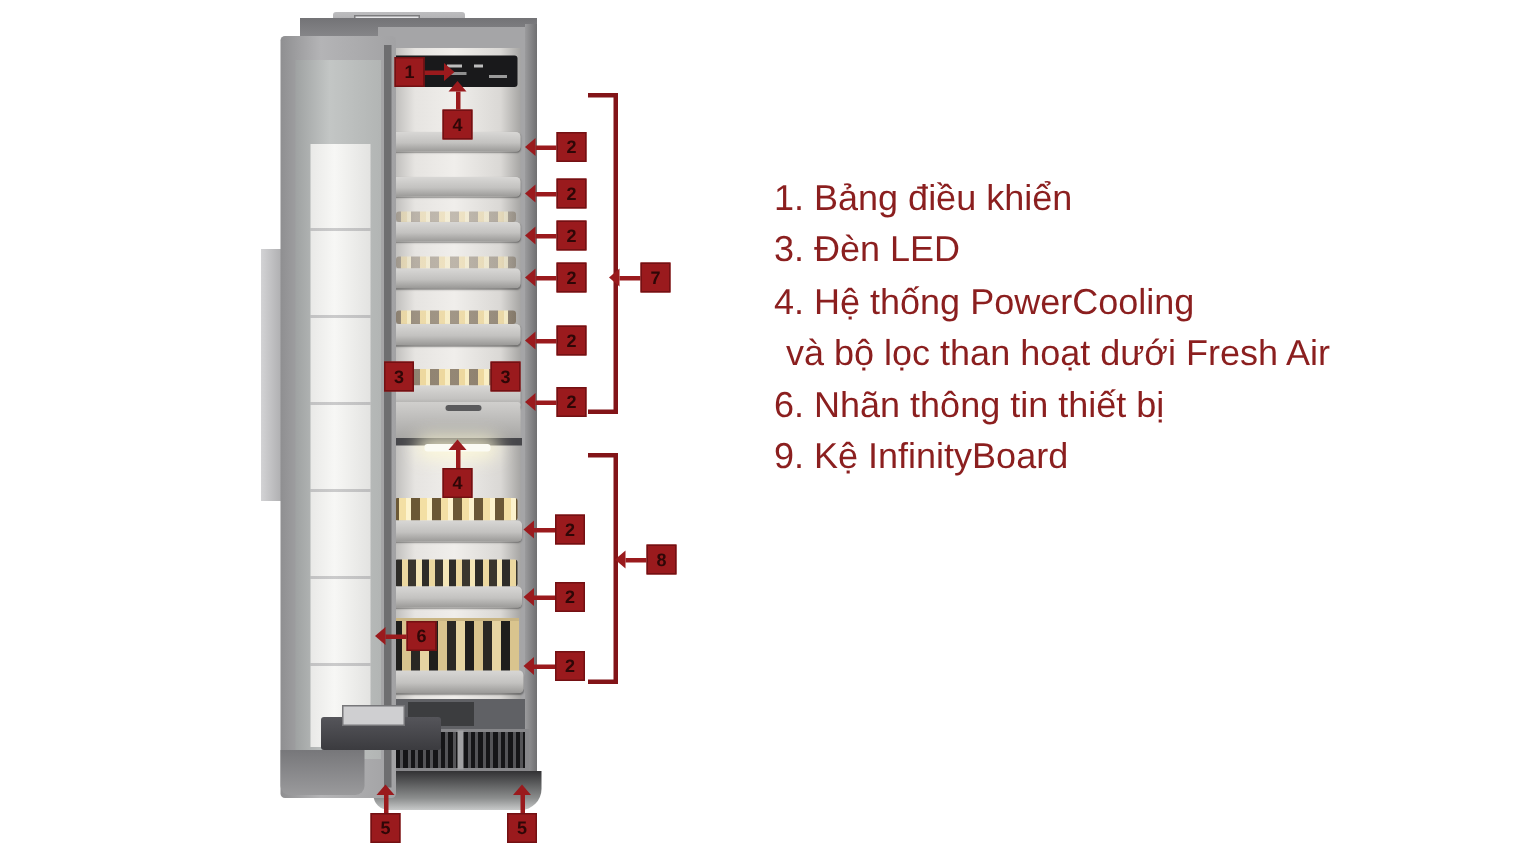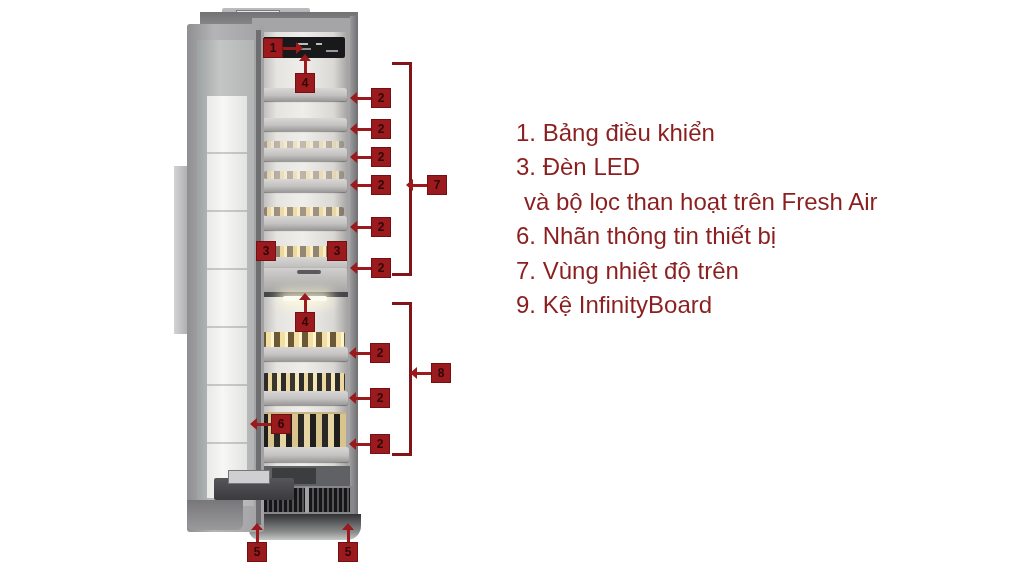--- a/index.html
+++ b/index.html
@@ -149,18 +149,18 @@
       <div class="marker" style="left: 370px; top: 434px;">2</div>
       <div class="arrow arrow-left" style="left: 356px; top: 442.5px; width: 14px;"></div>
       <div class="marker" style="left: 247px; top: 542px;">5</div>
       <div class="arrow arrow-up" style="left: 255.5px; top: 530px; height: 12px;"></div>
       <div class="marker" style="left: 338px; top: 542px;">5</div>
       <div class="arrow arrow-up" style="left: 346.5px; top: 530px; height: 12px;"></div>
     </div>
   <div class="legend" id="legend">
       <div class="legend-line">1. Bảng điều khiển</div>
       <div class="legend-line">3. Đèn LED</div>
-      <div class="legend-line cont">và bộ lọc than hoạt trên Fresh Air</div>
+      <div class="legend-line">4. Hệ thống PowerCooling</div>
+      <div class="legend-line cont">và bộ lọc than hoạt dưới Fresh Air</div>
       <div class="legend-line">6. Nhãn thông tin thiết bị</div>
-      <div class="legend-line">7. Vùng nhiệt độ trên</div>
       <div class="legend-line">9. Kệ InfinityBoard</div>
     </div>
 </div>
 
 </body></html>

